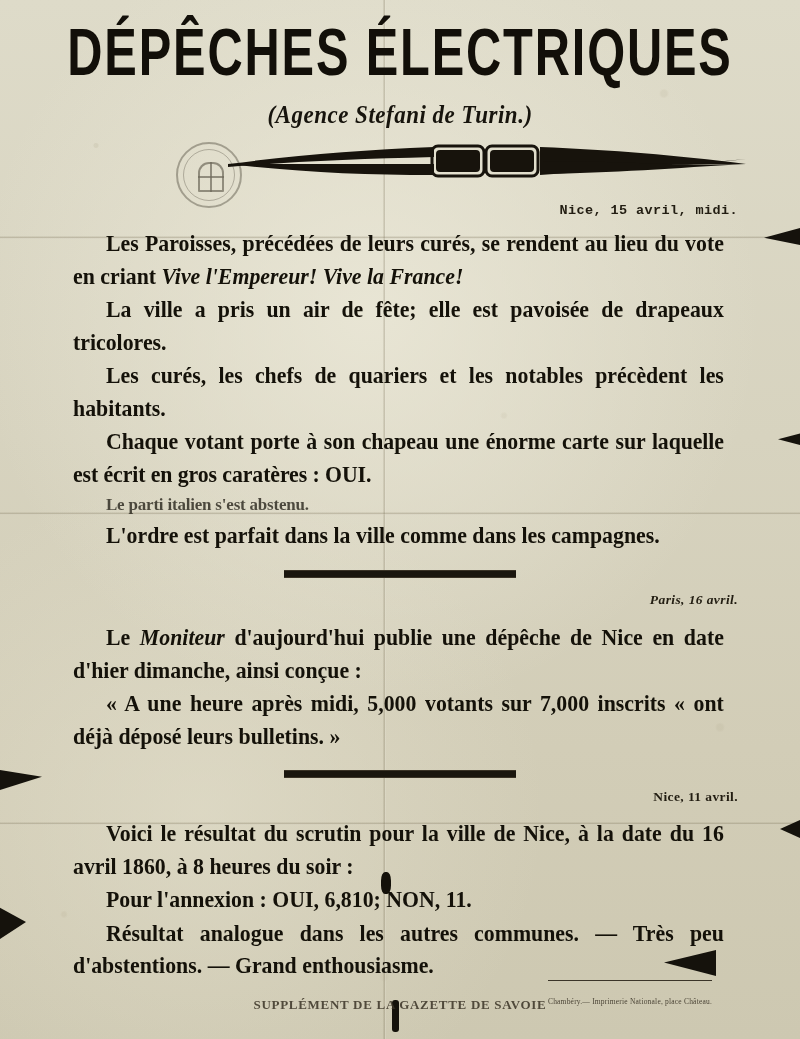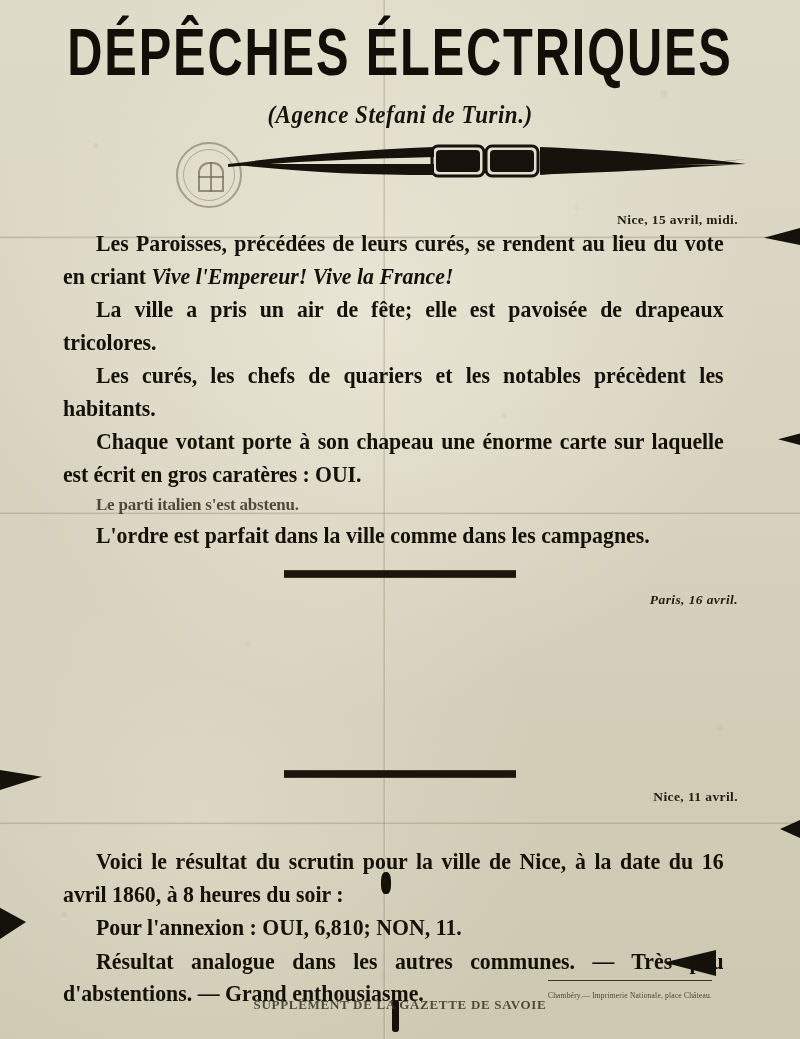--- a/index.html
+++ b/index.html
@@ -131,21 +131,21 @@
     position: absolute;
     right: 62px;
     font-size: 13.5px;
     font-weight: 700;
     letter-spacing: 0.4px;
     color: #221d12;
     white-space: nowrap;
   }
 
   
-  .body-block { position: absolute; left: 63px; right: 56px; }
+  .body-block { position: absolute; left: 73px; right: 56px; }
   p.para {
     margin: 0 0 1px 0;
     font-family: "Liberation Serif", "DejaVu Serif", serif;
     font-weight: 700;
     font-size: 22.5px;
     line-height: 1.445;
     text-indent: 34px;
     text-align: justify;
     transform: scaleX(0.97);
     transform-origin: left top;
@@ -184,21 +184,21 @@
     white-space: nowrap;
     opacity: 0.85;
   }
   .imprint {
     position: absolute;
     right: 88px;
     font-size: 7.5px;
     letter-spacing: 0.2px;
     color: #3a3326;
     white-space: nowrap;
-    padding-top: 10px;
+    padding-top: 16px;
     border-top: 1px solid #2a241a;
     opacity: 0.9;
   }
   .ink-blot {
     position: absolute;
     background: #14110a;
     pointer-events: none;
     border-radius: 40%;
   }
 </style>
@@ -241,43 +241,49 @@
       <rect x="432" y="5" width="52" height="30" rx="6" fill="none" stroke="#17130c" stroke-width="3"></rect>
       <rect x="436" y="9" width="44" height="22" rx="4" fill="#17130c"></rect>
       <rect x="486" y="5" width="52" height="30" rx="6" fill="none" stroke="#17130c" stroke-width="3"></rect>
       <rect x="490" y="9" width="44" height="22" rx="4" fill="#17130c"></rect>
       <path d="M540,6 C614,9 674,14 746,23 L746,23 C674,23 614,23 540,23 Z" fill="#17130c"></path>
       <path d="M540,34 C614,34 674,31 746,23 L746,23 C674,30 614,33 540,39 Z" fill="#17130c" transform="translate(0,-5)"></path>
       <path d="M540,20 C614,20 674,25 746,23 C674,27 614,32 540,33 Z" fill="#17130c"></path>
     </svg>
   </div>
 
-  <div class="dateline" style="top:212px;">Nice, 15 avril, midi.</div>
+  <div class="dateline" style="top:203px;font-family:Liberation Mono, monospace;">Nice, 15 avril, midi.</div>
 
   <div class="body-block" style="top:228px;">
     <p class="para">
       <span>Les Paroisses, précédées de leurs curés, se rendent au lieu du vote en criant </span><em>Vive l'Empereur! Vive la France!</em>
     </p>
     <p class="para">La ville a pris un air de fête; elle est pavoisée de drapeaux tricolores.</p>
     <p class="para">Les curés, les chefs de quariers et les notables précèdent les habitants.</p>
     <p class="para tight">Chaque votant porte à son chapeau une énorme carte sur laquelle est écrit en gros caratères : OUI.</p>
     <p class="para faded">Le parti italien s'est abstenu.</p>
     <p class="para">L'ordre est parfait dans la ville comme dans les campagnes.</p>
   </div>
 
   <div class="divider" style="top:570px;"></div>
 
   <div class="dateline" style="top:592px;font-style:italic;">Paris, 16 avril.</div>
 
+  <div class="body-block" style="top:622px;">
+    <p class="para">
+      <span>Le </span><em>Moniteur</em><span> d'aujourd'hui publie une dépêche de Nice en date d'hier dimanche, ainsi conçue :</span>
+    </p>
+    <p class="para">« A une heure après midi, 5,000 votants sur 7,000 inscrits « ont déjà déposé leurs bulletins. »</p>
+  </div>
 
   <div class="divider" style="top:770px;"></div>
 
   <div class="dateline" style="top:789px;">Nice, 11 avril.</div>
 
-  <div class="body-block" style="top:818px;margin-top:28px;">
+  <div class="body-block" style="top:818px;">
     <p class="para">Voici le résultat du scrutin pour la ville de Nice, à la date du 16 avril 1860, à 8 heures du soir :</p>
     <p class="para">Pour l'annexion : OUI, 6,810; NON, 11.</p>
     <p class="para">Résultat analogue dans les autres communes. — Très peu d'abstentions. — Grand enthousiasme.</p>
   </div>
 
   <div class="footer-left" style="top:997px;">SUPPLÉMENT DE LA GAZETTE DE SAVOIE</div>
   <div class="imprint" style="top:980px;">Chambéry.— Imprimerie Nationale, place Château.</div>
 
 </div>
 

